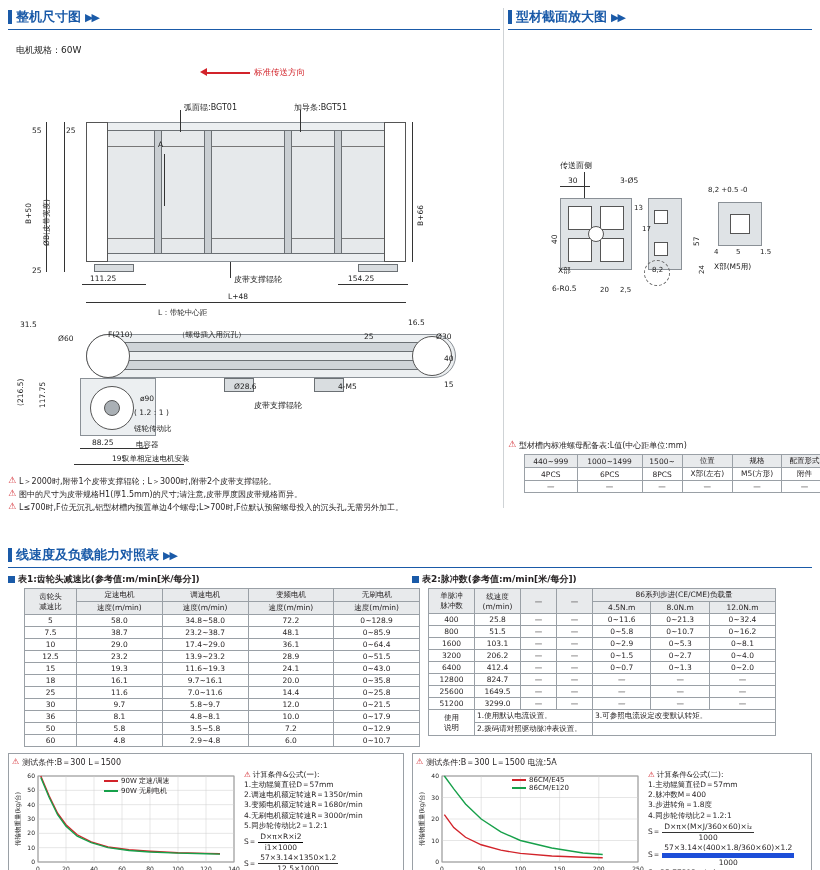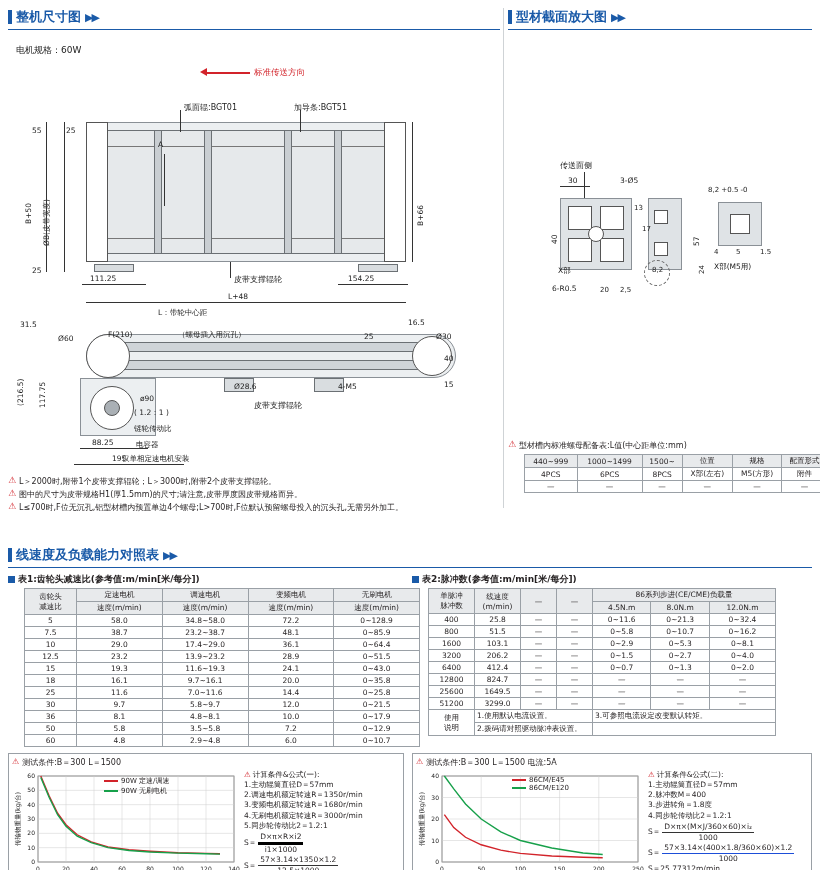--- a/index.html
+++ b/index.html
@@ -553,21 +553,21 @@
             <span>计算条件&amp;公式(一):</span>
           </div>
           <div>1.主动辊筒直径D＝57mm</div>
           <div>2.调速电机额定转速R＝1350r/min</div>
           <div>3.变频电机额定转速R＝1680r/min</div>
           <div>4.无刷电机额定转速R＝3000r/min</div>
           <div>5.同步轮传动比2＝1.2:1</div>
           <div style="display:flex;align-items:center;gap:2px;margin-top:1px;">
             <span>S＝</span>
             <span style="display:inline-block;text-align:center;">
-              <span style="display:block;border-bottom:3px solid #000000;padding:0 2px;">D×π×R×i2</span>
+              <span style="display:block;border-bottom:1px solid #000000;padding:0 2px;">D×π×R×i2</span>
               <span style="display:block;">i1×1000</span>
             </span>
           </div>
           <div style="display:flex;align-items:center;gap:2px;">
             <span>S＝</span>
             <span style="display:inline-block;text-align:center;">
               <span style="display:block;border-bottom:1px solid #333;padding:0 2px;">57×3.14×1350×1.2</span>
               <span style="display:block;">12.5×1000</span>
             </span>
           </div>
@@ -635,21 +635,21 @@
           <div style="display:flex;align-items:center;gap:2px;margin-top:1px;">
             <span>S＝</span>
             <span style="display:inline-block;text-align:center;">
               <span style="display:block;border-bottom:1px solid #333;padding:0 2px;">D×π×(M×J/360×60)×i₂</span>
               <span style="display:block;">1000</span>
             </span>
           </div>
           <div style="display:flex;align-items:center;gap:2px;">
             <span>S＝</span>
             <span style="display:inline-block;text-align:center;">
-              <span style="display:block;border-bottom:1px solid #1d4ed8;padding:0 2px;">57×3.14×(400×1.8/360×60)×1.2</span>
+              <span style="display:block;border-bottom:5px solid #1d4ed8;padding:0 2px;">57×3.14×(400×1.8/360×60)×1.2</span>
               <span style="display:block;">1000</span>
             </span>
           </div>
           <div>S＝25.77312m/min</div>
         </div>
       </div>
     </div>
   </div>
 </div>
 

